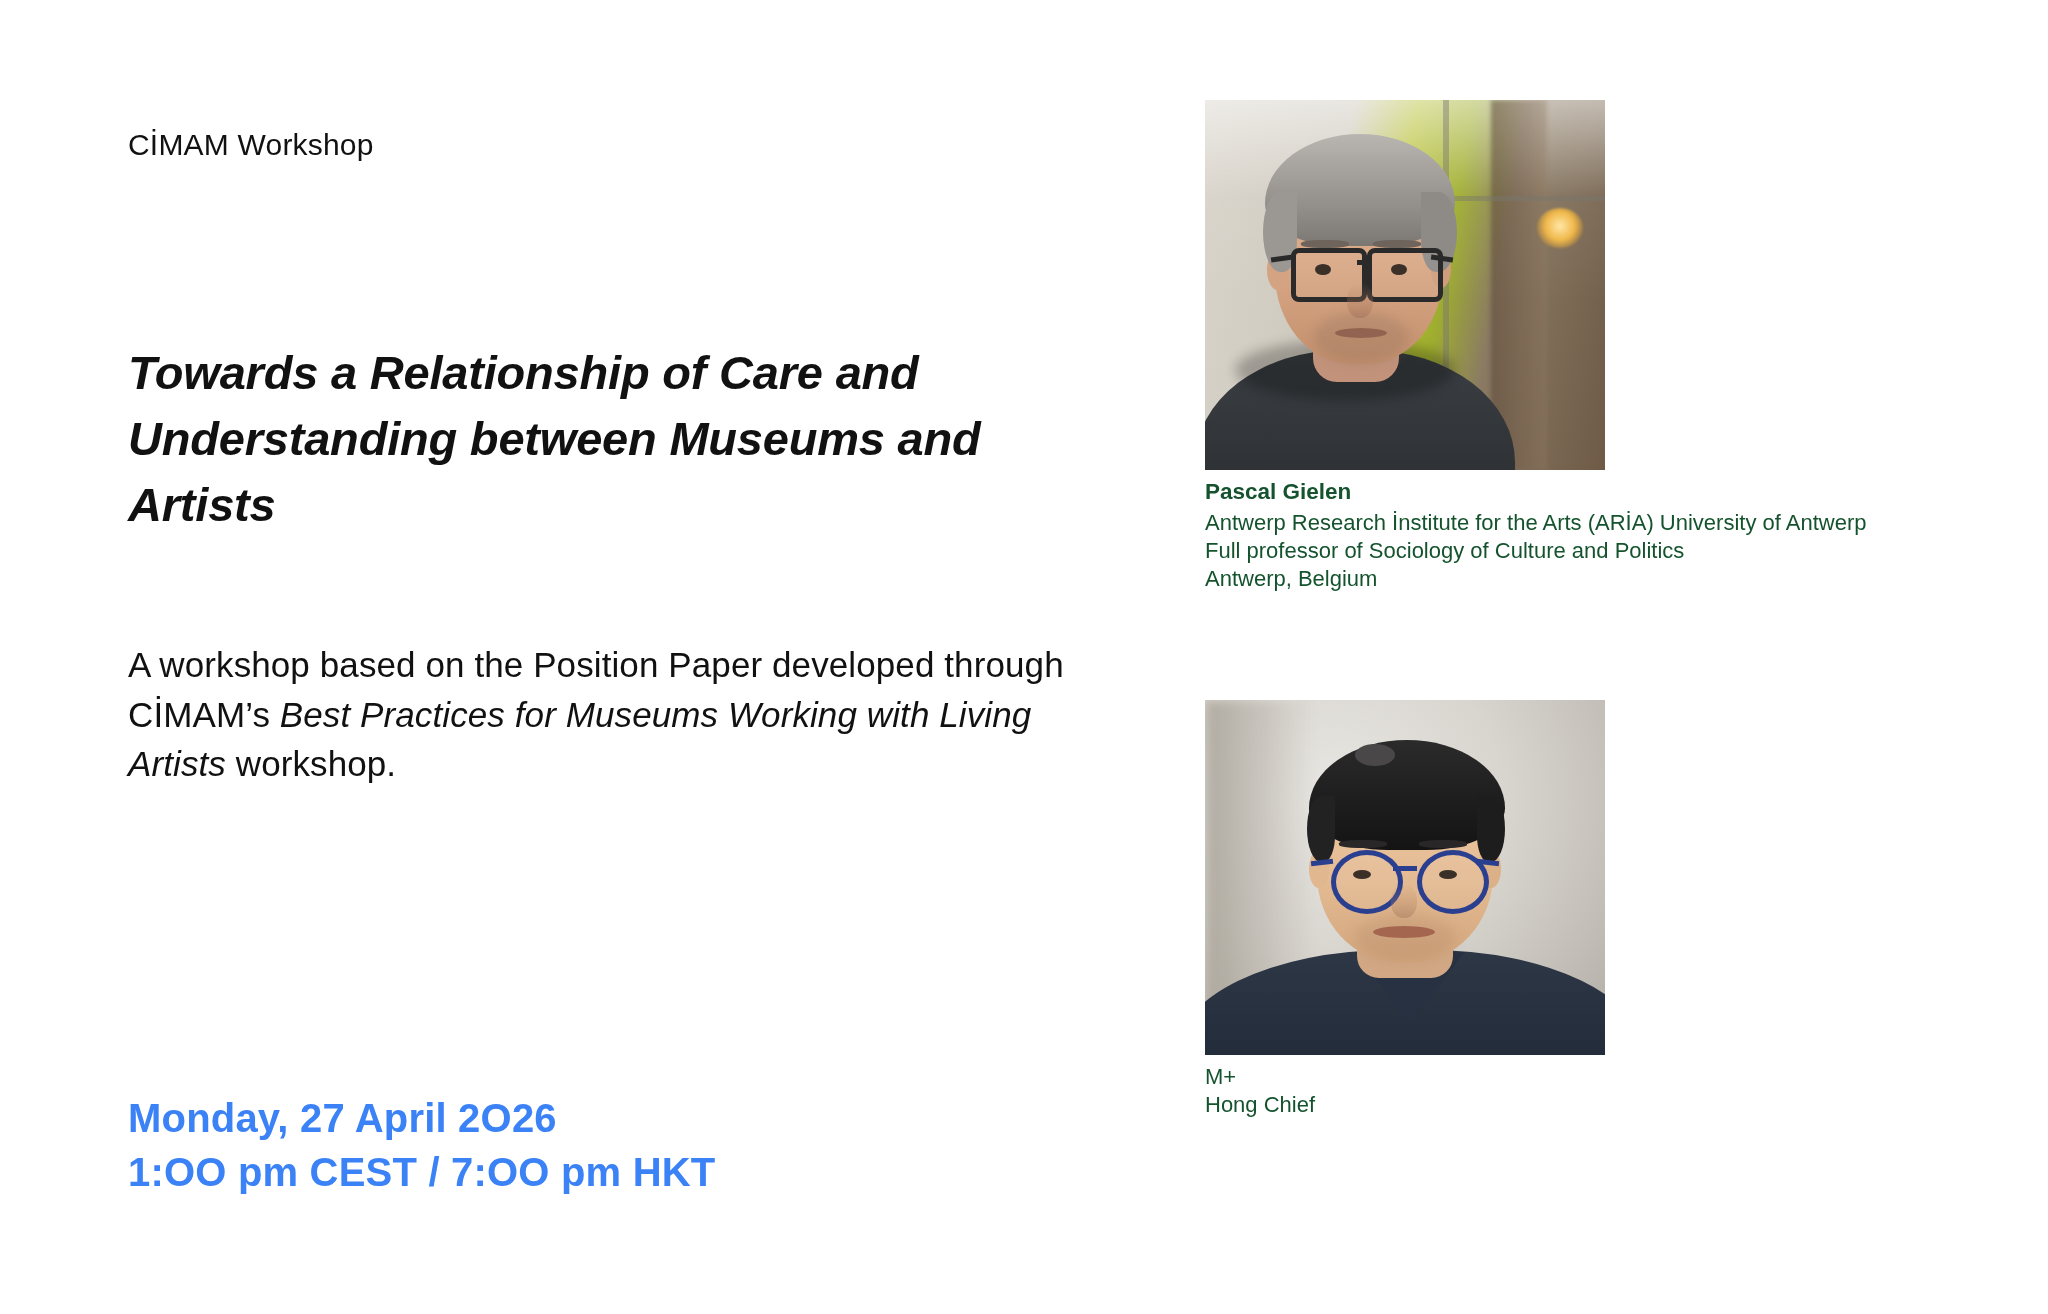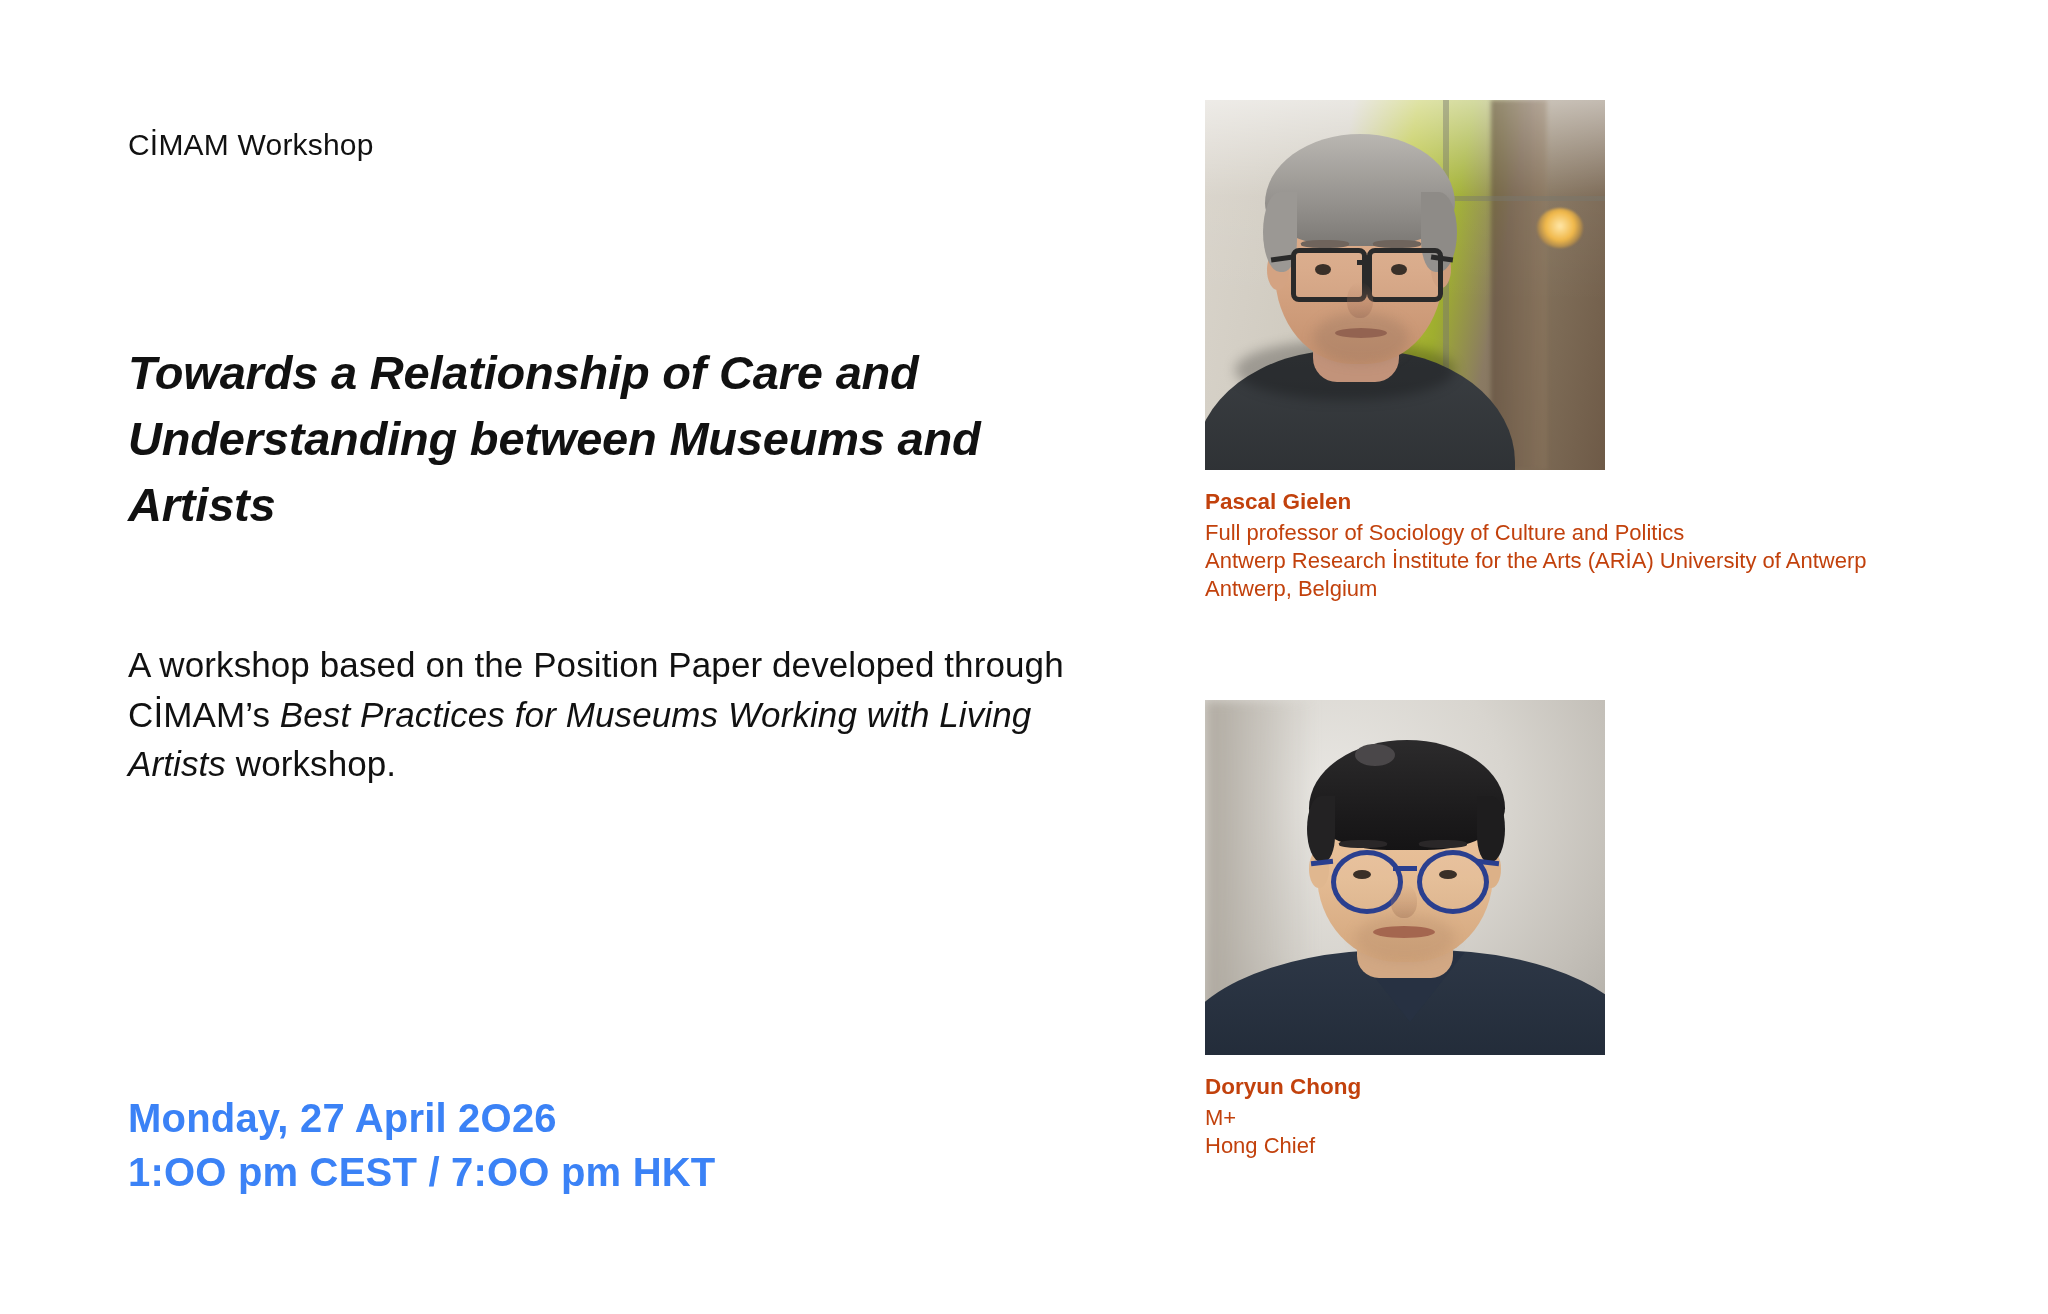--- a/index.html
+++ b/index.html
@@ -103,24 +103,24 @@
   .portrait {
     width: 400px;
     height: 370px;
     overflow: hidden;
     position: relative;
     background: #bdb8ad;
   }
   .portrait.p2 { height: 355px; }
 
   .person-info {
-    margin-top: 18px;
+    margin-top: 8px;
     font-size: 22px;
     line-height: 1.28;
-    color: #c2410c;
+    color: #14532d;
   }
   .person-name {
     font-weight: 700;
     font-size: 22.5px;
     margin-bottom: 2px;
   }
   .person-line {
     font-weight: 400;
     white-space: nowrap;
   }
@@ -289,22 +289,22 @@
 
           <div class="nose" style="left:142px; top:182px; width:26px; height:36px; background:linear-gradient(180deg,rgba(190,140,110,0.0),rgba(170,120,95,0.55));"></div>
 
           <div class="mouth" style="left:130px; top:228px; width:52px; height:10px; background:#9c6551;"></div>
 
           <div class="shadow-soft" style="left:108px; top:212px; width:96px; height:52px; background:rgba(120,95,80,0.22);"></div>
         </div>
       </div>
       <div class="person-info">
         <div class="person-name">Pascal Gielen</div>
+        <div class="person-line">Antwerp Research İnstitute for the Arts (ARİA) University of Antwerp</div>
         <div class="person-line">Full professor of Sociology of Culture and Politics</div>
-        <div class="person-line">Antwerp Research İnstitute for the Arts (ARİA) University of Antwerp</div>
         <div class="person-line">Antwerp, Belgium</div>
       </div>
     </div>
 
     <div class="person p2">
       <div class="portrait p2">
         <div class="ph-canvas">
           <div class="p2-bg"></div>
           <div class="p2-blur-left"></div>
 
@@ -335,20 +335,19 @@
           <div class="eye" style="left:148px; top:170px; width:18px; height:9px;"></div>
           <div class="eye" style="left:234px; top:170px; width:18px; height:9px;"></div>
 
           <div class="nose" style="left:186px; top:184px; width:26px; height:34px; background:linear-gradient(180deg,rgba(190,145,110,0.0),rgba(170,125,95,0.5));"></div>
 
           <div class="mouth" style="left:168px; top:226px; width:62px; height:12px; background:#a8644f;"></div>
           <div class="shadow-soft" style="left:150px; top:214px; width:100px; height:48px; background:rgba(150,110,85,0.18);"></div>
         </div>
       </div>
       <div class="person-info">
-        <div class="person-name">Doryun Chong</div>
         <div class="person-line">M+</div>
         <div class="person-line">Hong Chief</div>
       </div>
     </div>
 
   </div>
 </div>
 
 </body></html>

